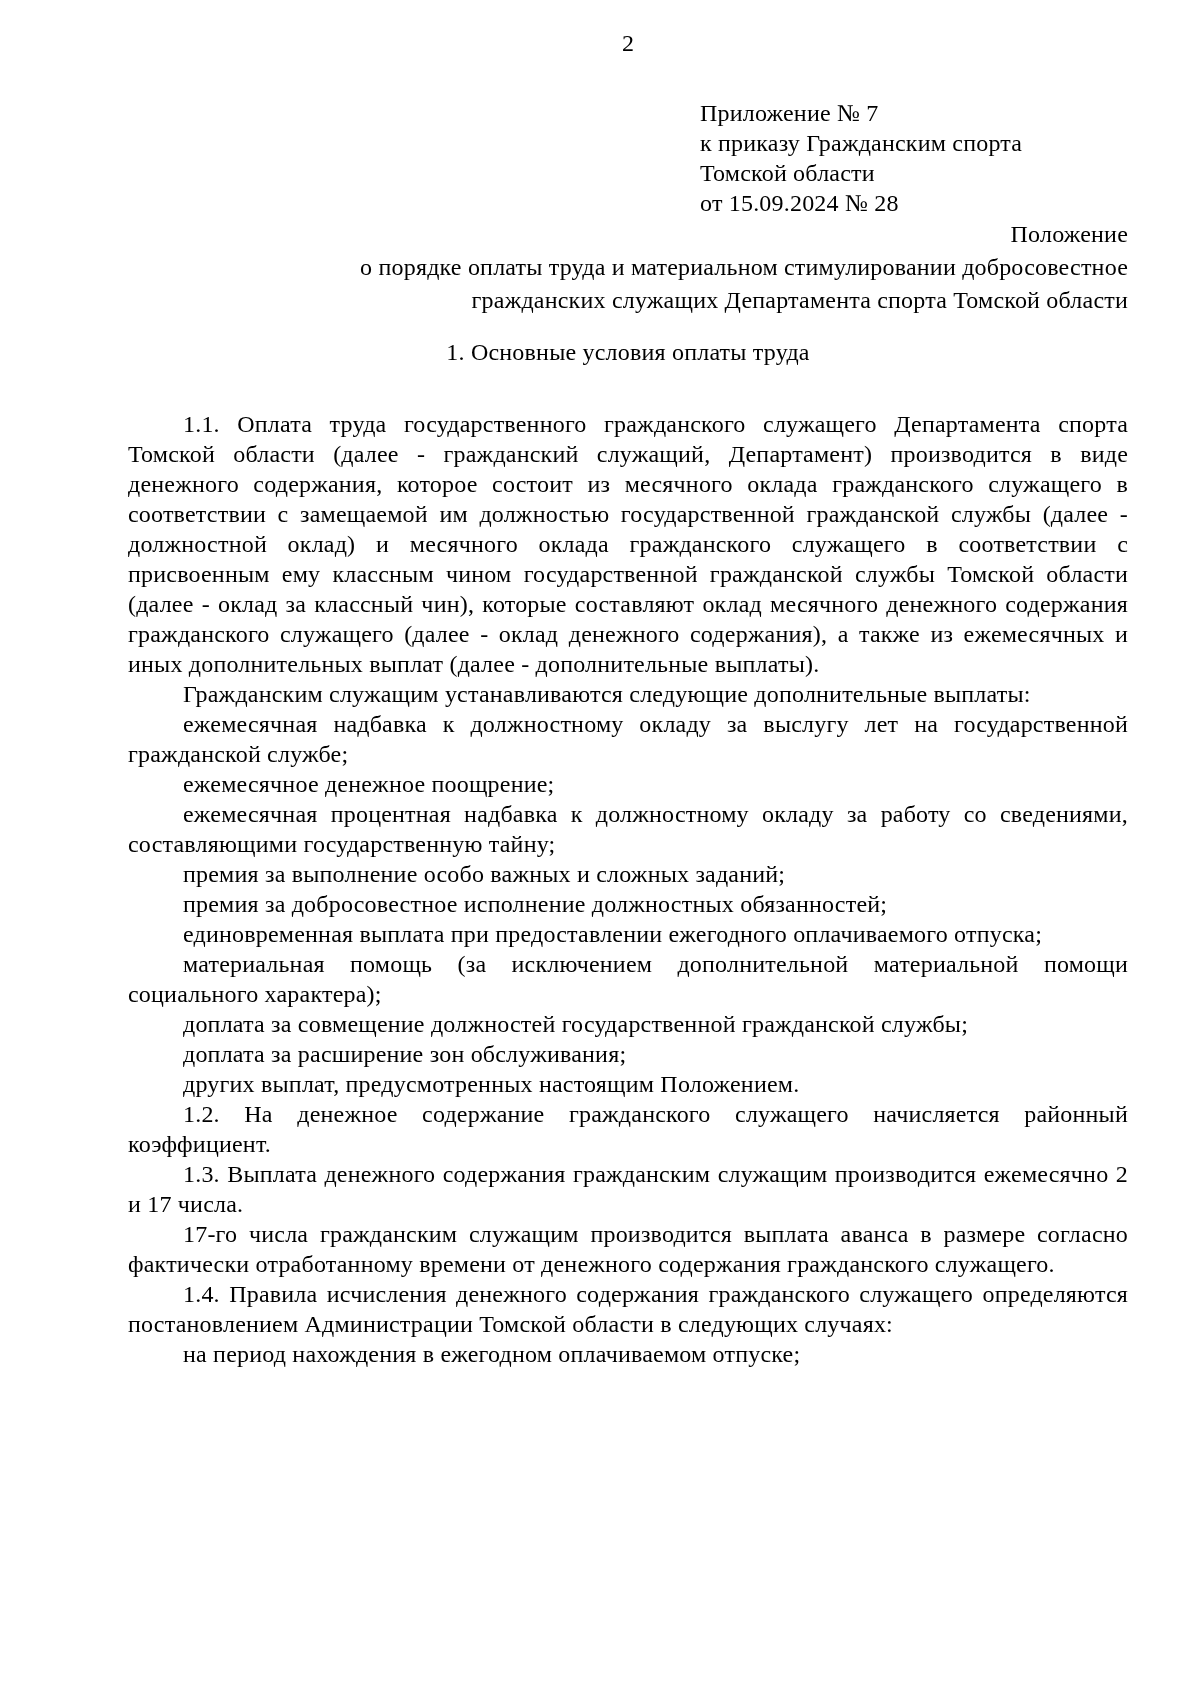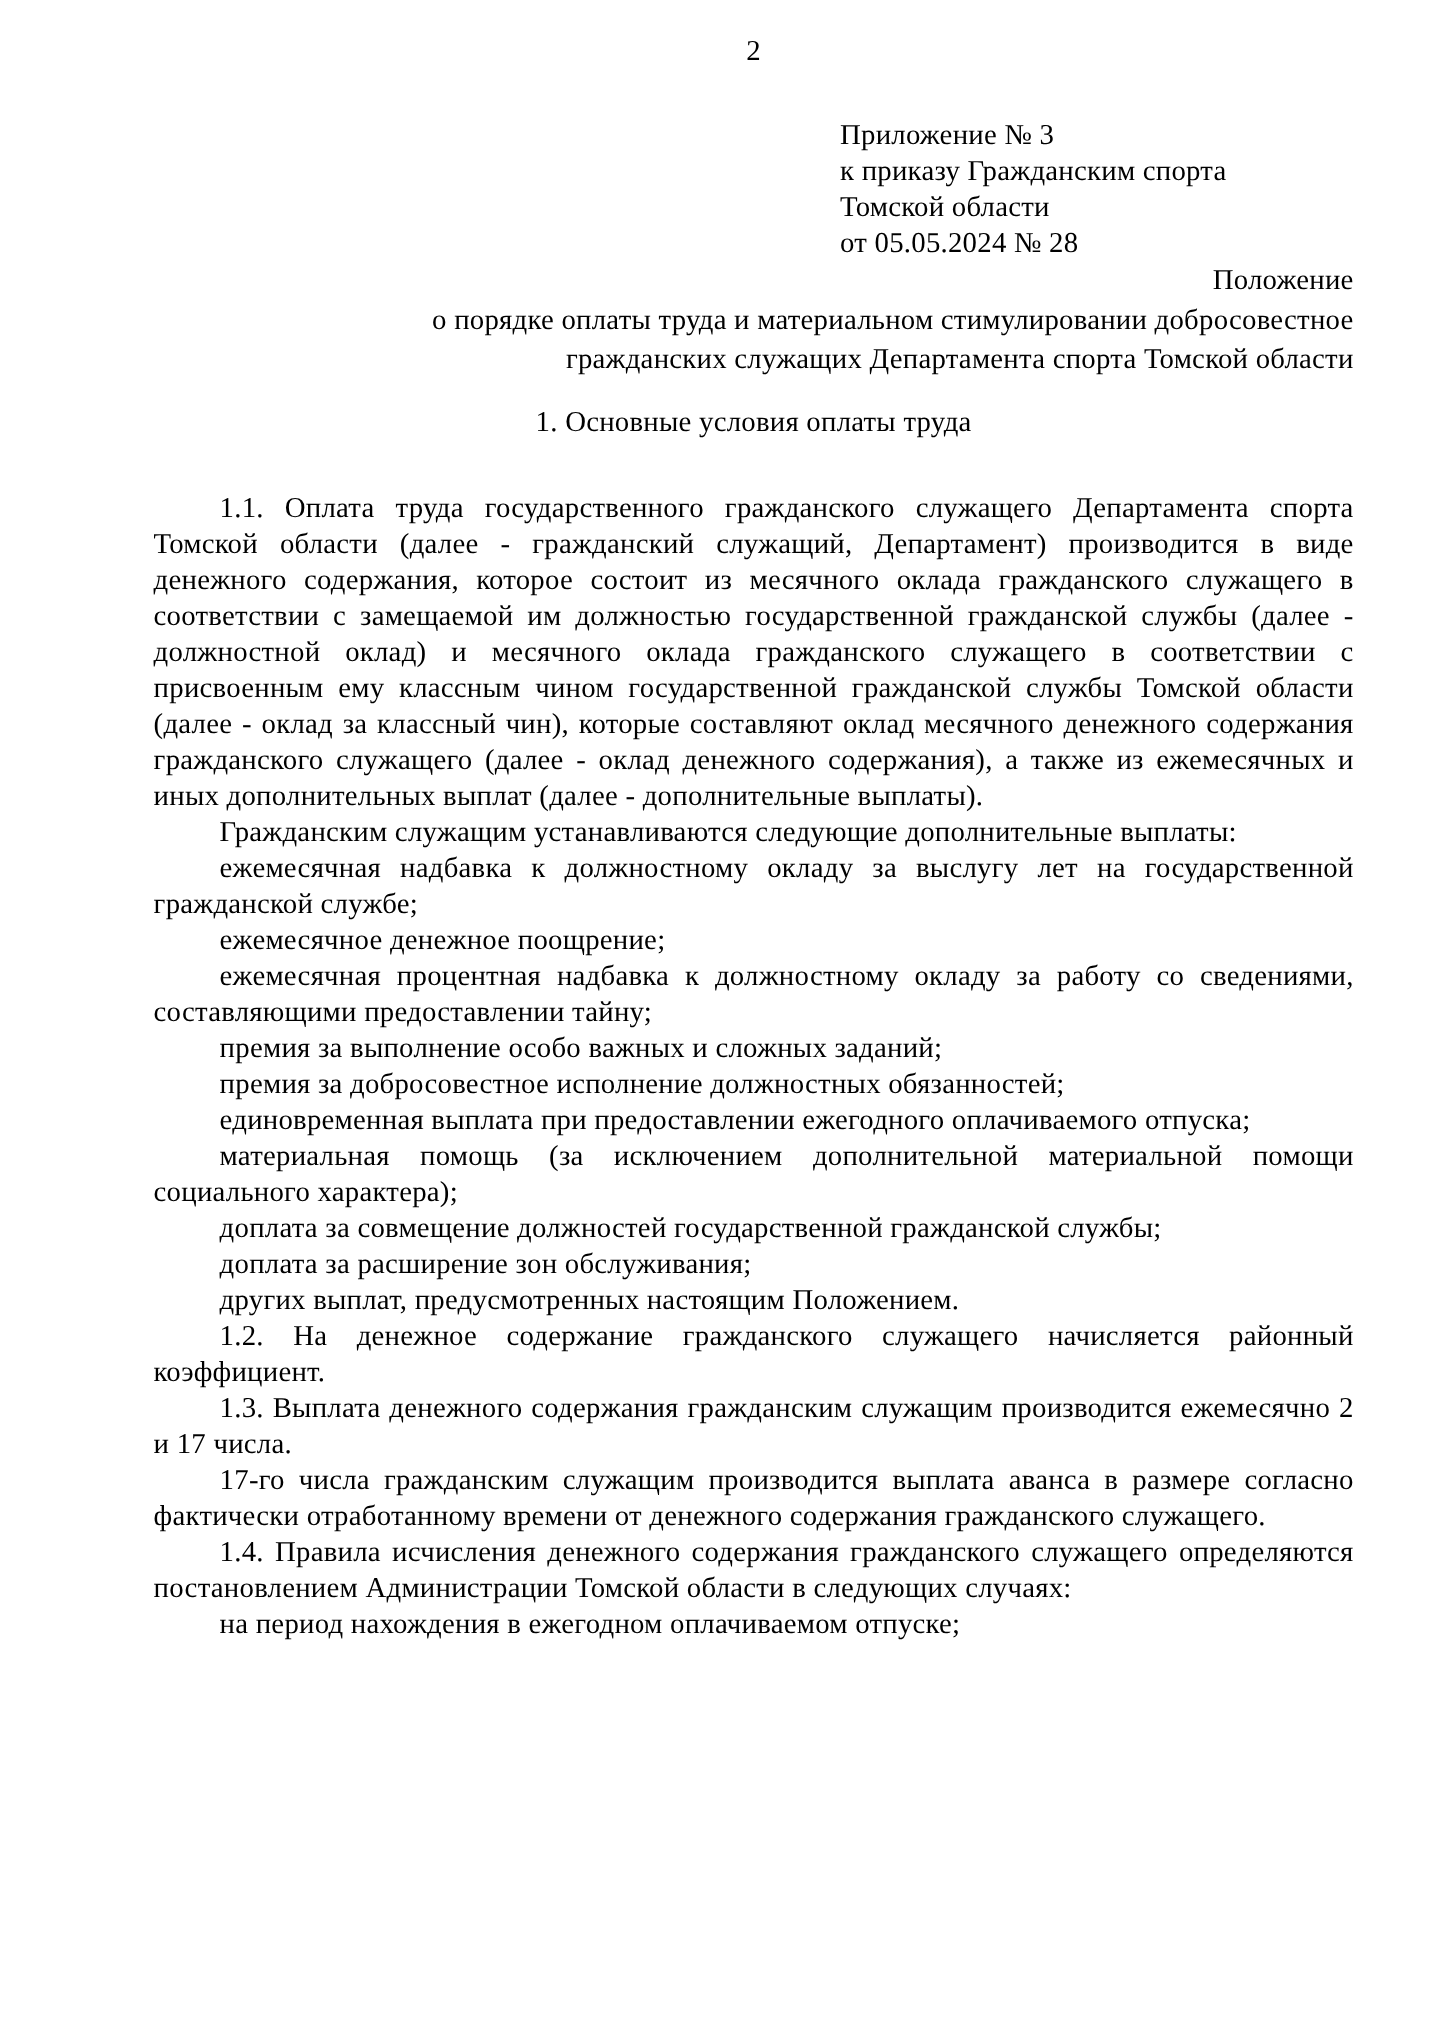--- a/index.html
+++ b/index.html
@@ -53,40 +53,40 @@
   }
 </style>
 </head>
 <body>
 
 <div class="page">
 
   <div class="page-number">2</div>
 
   <div class="appendix">
-    <div class="appendix-line">Приложение № 3</div>
+    <div class="appendix-line">Приложение № 7</div>
     <div class="appendix-line">к приказу Гражданским спорта</div>
     <div class="appendix-line">Томской области</div>
-    <div class="appendix-line">от 05.05.2024 № 28</div>
+    <div class="appendix-line">от 15.09.2024 № 28</div>
   </div>
 
   <div class="doc-title">
     <div>Положение</div>
     <div>о порядке оплаты труда и материальном стимулировании добросовестное</div>
     <div>гражданских служащих Департамента спорта Томской области</div>
   </div>
 
   <div class="section-heading">1. Основные условия оплаты труда</div>
 
   <div class="doc-body">
     <p class="para">1.1. Оплата труда государственного гражданского служащего Департамента спорта Томской области (далее - гражданский служащий, Департамент) производится в виде денежного содержания, которое состоит из месячного оклада гражданского служащего в соответствии с замещаемой им должностью государственной гражданской службы (далее - должностной оклад) и месячного оклада гражданского служащего в соответствии с присвоенным ему классным чином государственной гражданской службы Томской области (далее - оклад за классный чин), которые составляют оклад месячного денежного содержания гражданского служащего (далее - оклад денежного содержания), а также из ежемесячных и иных дополнительных выплат (далее - дополнительные выплаты).</p>
     <p class="para">Гражданским служащим устанавливаются следующие дополнительные выплаты:</p>
     <p class="para">ежемесячная надбавка к должностному окладу за выслугу лет на государственной гражданской службе;</p>
     <p class="para">ежемесячное денежное поощрение;</p>
-    <p class="para">ежемесячная процентная надбавка к должностному окладу за работу со сведениями, составляющими предоставлении тайну;</p>
+    <p class="para">ежемесячная процентная надбавка к должностному окладу за работу со сведениями, составляющими государственную тайну;</p>
     <p class="para">премия за выполнение особо важных и сложных заданий;</p>
     <p class="para">премия за добросовестное исполнение должностных обязанностей;</p>
     <p class="para">единовременная выплата при предоставлении ежегодного оплачиваемого отпуска;</p>
     <p class="para">материальная помощь (за исключением дополнительной материальной помощи социального характера);</p>
     <p class="para">доплата за совмещение должностей государственной гражданской службы;</p>
     <p class="para">доплата за расширение зон обслуживания;</p>
     <p class="para">других выплат, предусмотренных настоящим Положением.</p>
     <p class="para">1.2. На денежное содержание гражданского служащего начисляется районный коэффициент.</p>
     <p class="para">1.3. Выплата денежного содержания гражданским служащим производится ежемесячно 2 и 17 числа.</p>
     <p class="para">17-го числа гражданским служащим производится выплата аванса в размере согласно фактически отработанному времени от денежного содержания гражданского служащего.</p>

